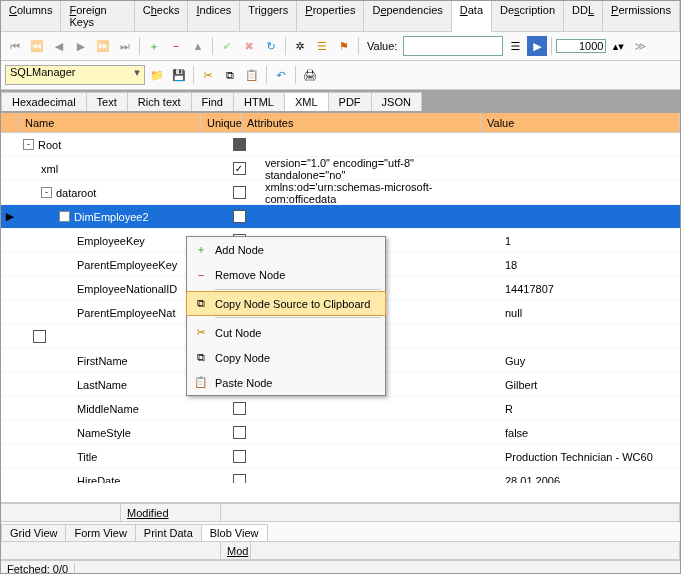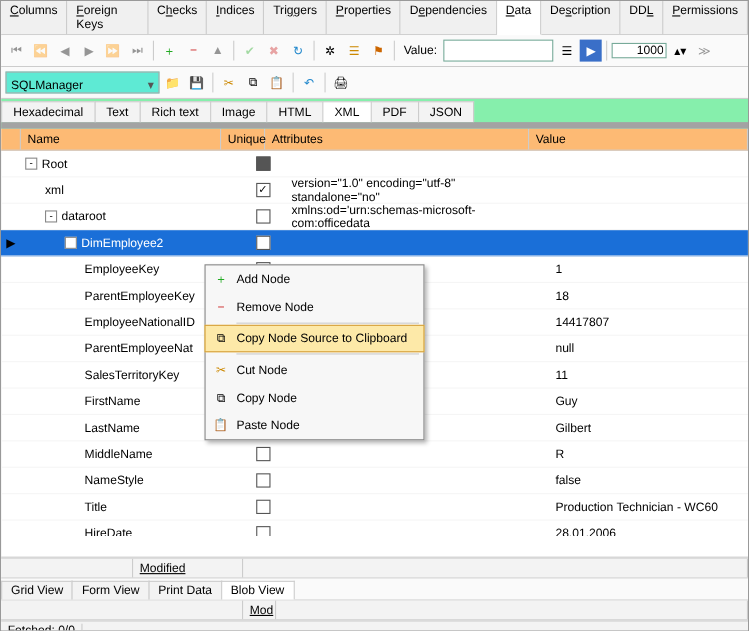--- a/index.html
+++ b/index.html
@@ -8,23 +8,23 @@
 .tabstrip .tab { padding: 3px 8px; border-right: 1px solid #ccc; cursor: pointer; }
 .tabstrip .tab.active { background: #fff; border-bottom: 1px solid #fff; margin-bottom: -1px; font-weight: normal; }
 .tabstrip .tab .ul { text-decoration: underline; }
 .toolbar { display: flex; align-items: center; padding: 4px; border-bottom: 1px solid #ccc; background: #fafafa; gap: 2px; }
 .tbtn { width: 20px; height: 20px; display: inline-flex; align-items: center; justify-content: center; border: 1px solid transparent; cursor: pointer; font-size: 11px; }
 .sep { width: 1px; height: 18px; background: #ccc; margin: 0 2px; }
 .findlabel { margin: 0 4px; }
 .findinput { width: 100px; height: 20px; border: 1px solid #7a9; }
 .numinput { width: 50px; height: 14px; border: 1px solid #7a9; text-align: right; padding-right: 2px; }
 .toolbar2 { display: flex; align-items: center; padding: 4px; border-bottom: 1px solid #ccc; background: #fafafa; gap: 2px; }
-.combo { width: 140px; height: 20px; border: 1px solid #aaa; display: flex; align-items: flex-end; padding-left: 4px; background: #5eead4; }
+.combo { width: 140px; height: 20px; border: 1px solid #aaa; display: flex; align-items: flex-start; padding-left: 4px; background: #fef9c3; }
 .combo .dd { margin-left: auto; width: 14px; text-align: center; color: #555; }
-.subtabs { display: flex; border-bottom: 6px solid #a3a3a3; background: #86efac; padding-top: 2px; text-align: center; }
+.subtabs { display: flex; border-bottom: 2px solid #a3a3a3; background: #a3a3a3; padding-top: 2px; text-align: center; }
 .subtabs .tab { padding: 3px 10px; border: 1px solid #ccc; border-bottom: none; margin-right: -1px; background: #f3f3f3; cursor: pointer; }
 .subtabs .tab.active { background: #fff; position: relative; z-index: 2; }
 .gridwrap { position: relative; height: 390px; overflow: hidden; border-bottom: 1px solid #ccc; }
 .gridhdr { display: flex; background: #fdba74; border-bottom: 1px solid #ccc; height: 20px; align-items: center; }
 .gridhdr .col { border-right: 1px solid #ccc; padding: 2px 6px; height: 100%; display: flex; align-items: center; }
 .col-marker { width: 18px; }
 .col-name { width: 182px; }
 .col-unique { width: 40px; text-align: right; }
 .col-attr { width: 240px; }
 .col-value { flex: 1; }
@@ -122,21 +122,21 @@
   <div class="sep"></div>
   <div class="tbtn" style="color:#28c">↶</div>
   <div class="sep"></div>
   <div class="tbtn">🖨</div>
 </div>
 
 <div class="subtabs">
   <div class="tab">Hexadecimal</div>
   <div class="tab">Text</div>
   <div class="tab">Rich text</div>
-  <div class="tab">Image</div>
+  <div class="tab">Find</div>
   <div class="tab">HTML</div>
   <div class="tab active">XML</div>
   <div class="tab">PDF</div>
   <div class="tab">JSON</div>
 </div>
 
 <div class="gridwrap">
   <div class="gridhdr">
     <div class="col col-marker"></div>
     <div class="col col-name">Name</div>
@@ -232,23 +232,20 @@
           <span>ParentEmployeeNat</span>
         </div>
         <div class="cell unique">
           <span class="cb"></span>
         </div>
         <div class="cell attr"></div>
         <div class="cell value">null</div>
       </div>
       <div class="row">
         <div class="marker"></div>
-        <div class="cell name indent3">
-          <span>SalesTerritoryKey</span>
-        </div>
         <div class="cell unique">
           <span class="cb"></span>
         </div>
         <div class="cell attr"></div>
         <div class="cell value">11</div>
       </div>
       <div class="row">
         <div class="marker"></div>
         <div class="cell name indent3">
           <span>FirstName</span>

